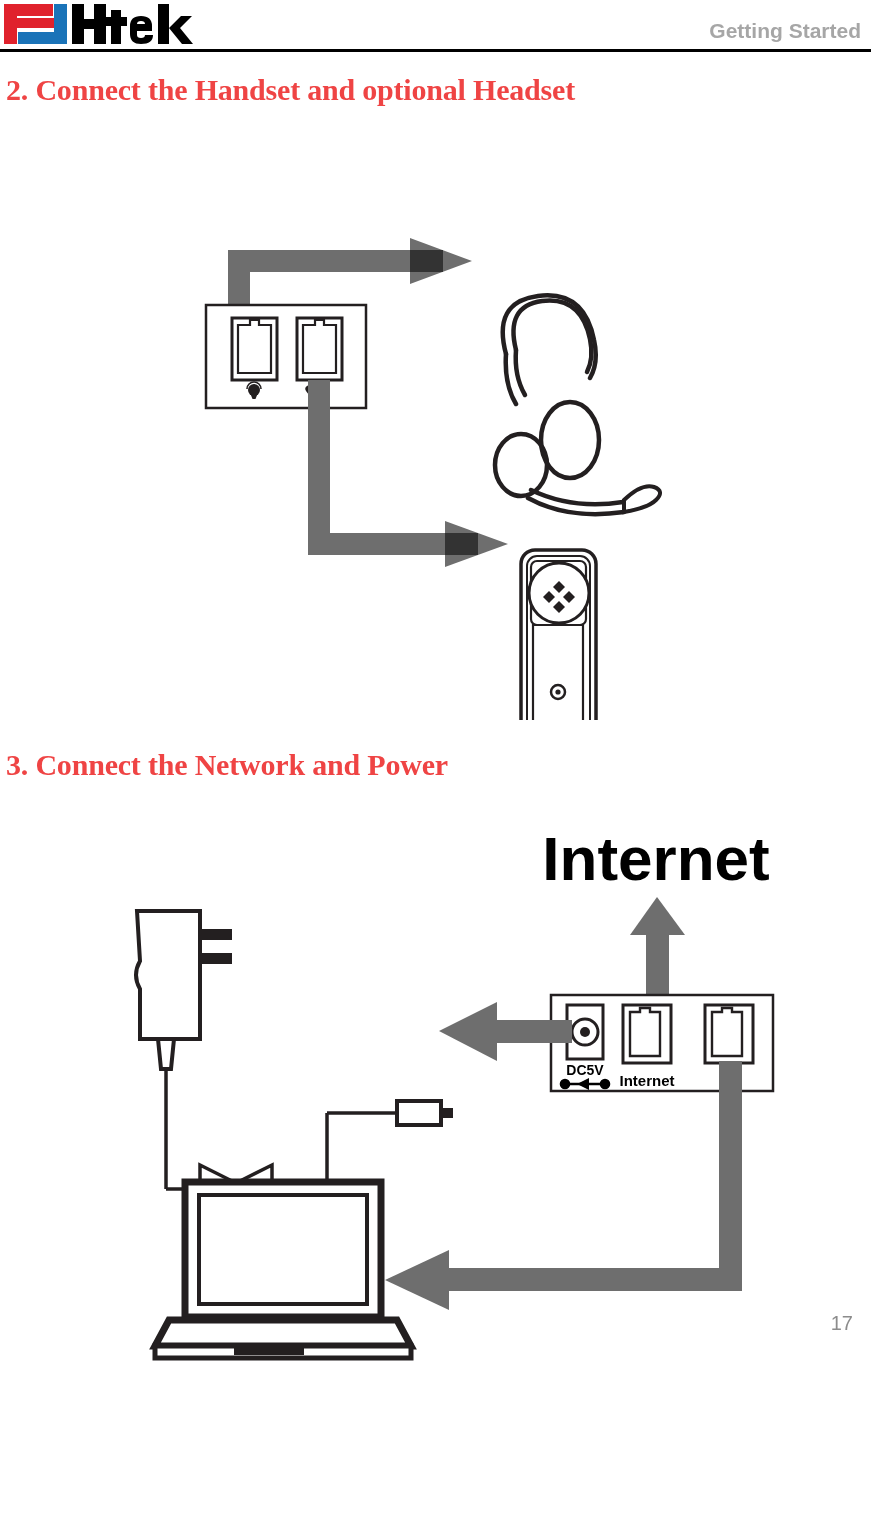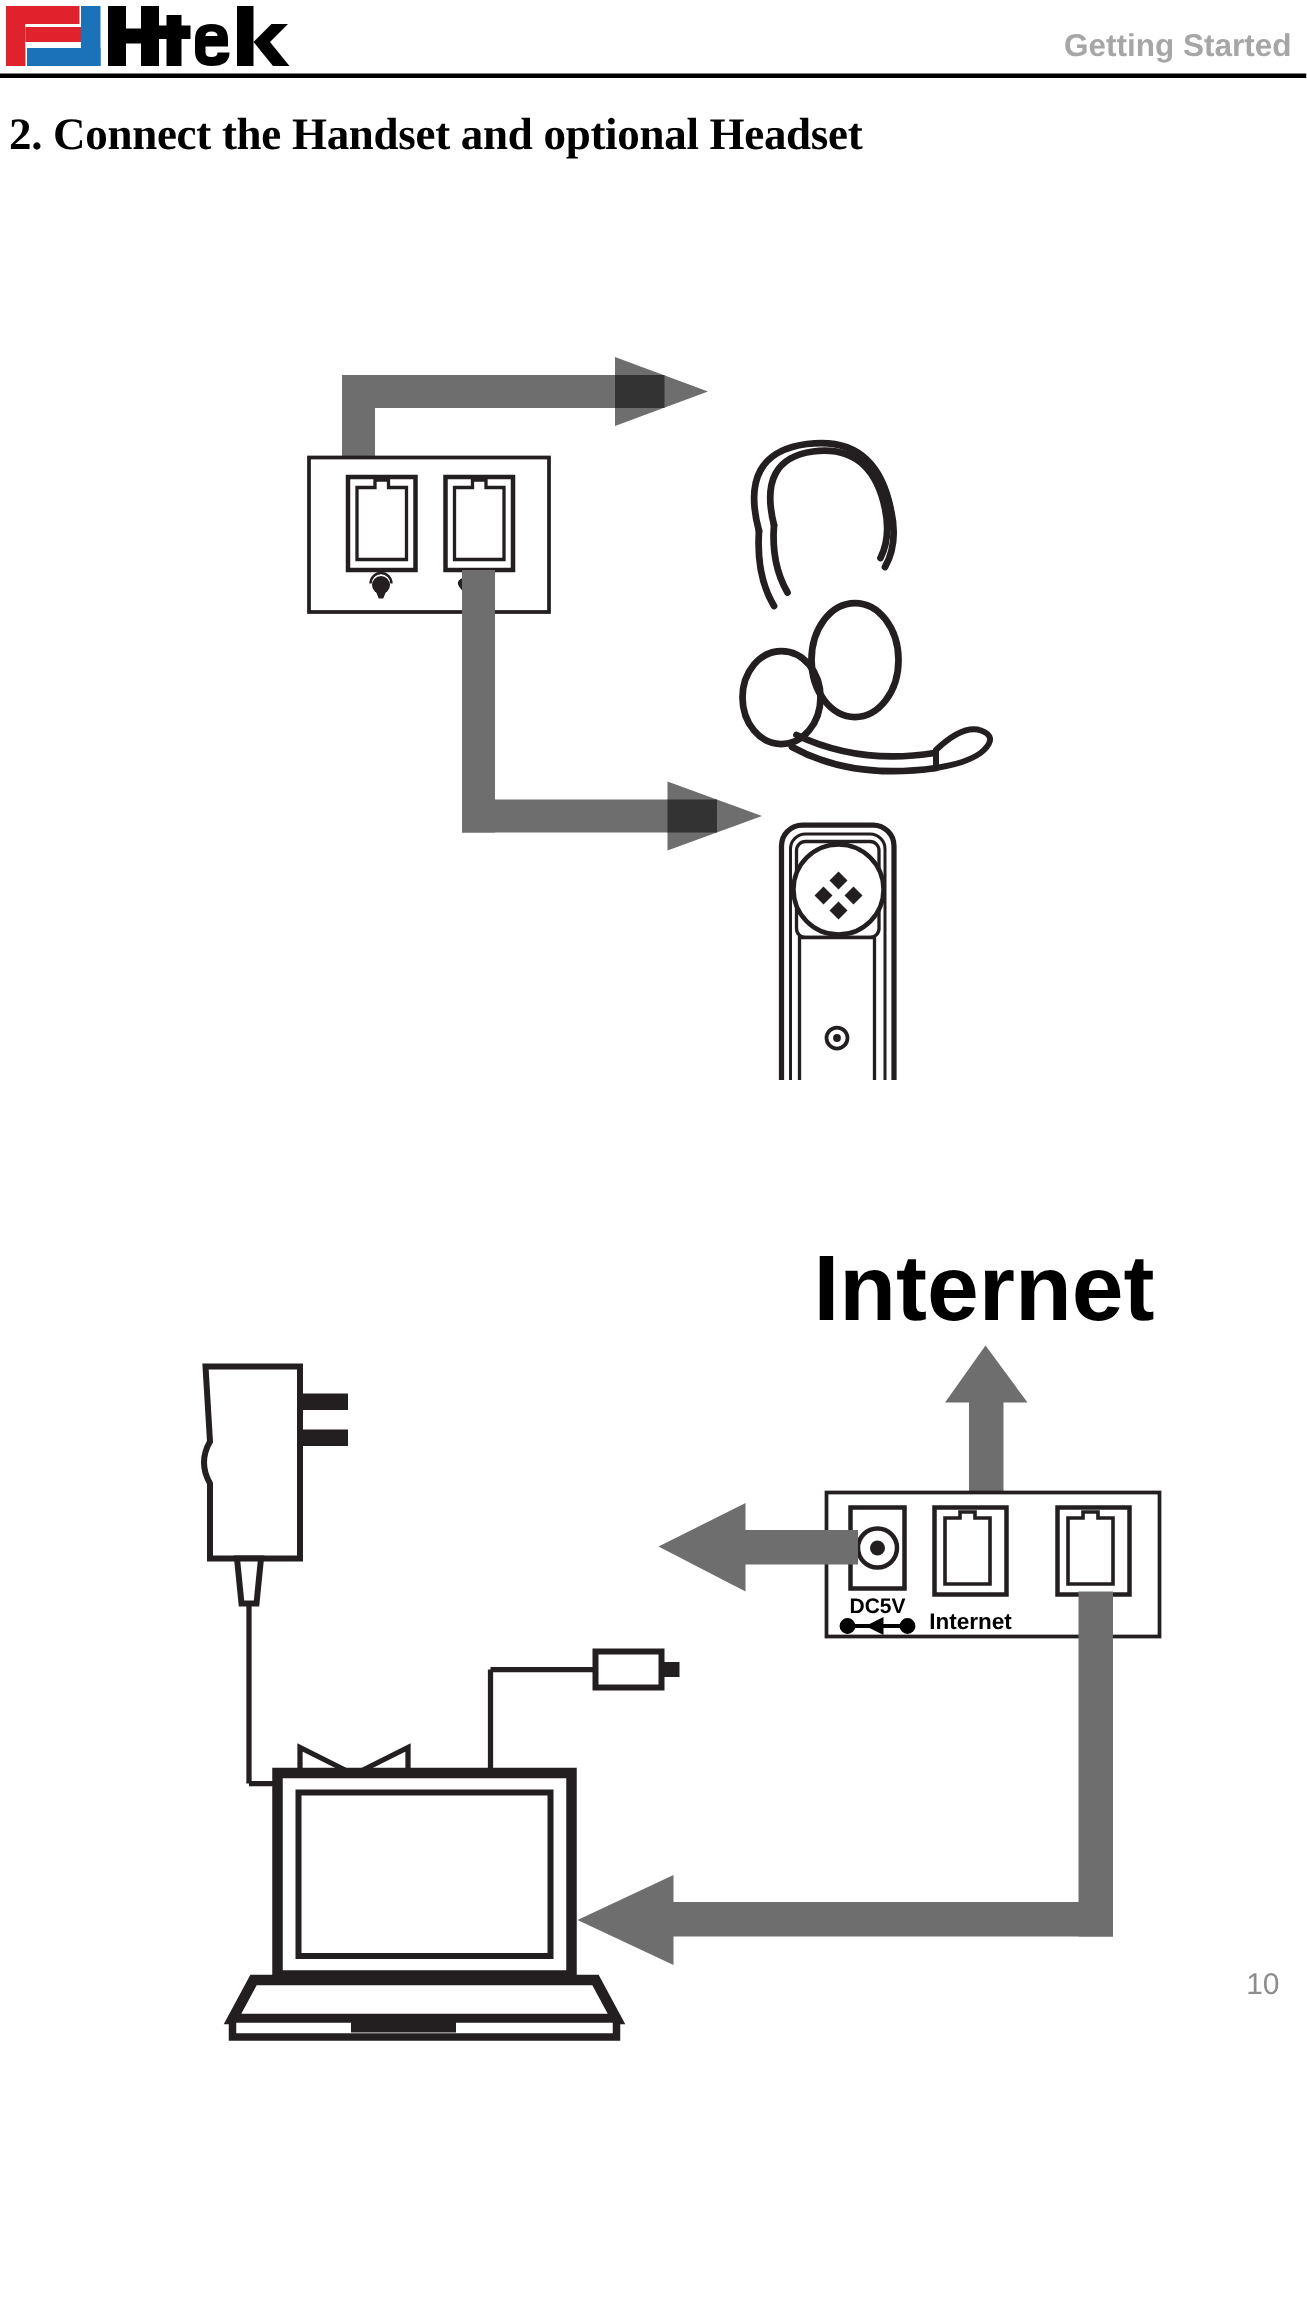--- a/index.html
+++ b/index.html
@@ -57,21 +57,21 @@
     background: #000000;
   }
 
   
   .section-heading {
     position: absolute;
     left: 6px;
     font-family: "Liberation Serif", serif;
     font-weight: bold;
     font-size: 30px;
-    color: #000000;
+    color: #ef4444;
     white-space: nowrap;
     letter-spacing: -0.2px;
   }
   #heading-2 { top: 73px; }
   #heading-3 { top: 748px; }
 
   
   .figure {
     position: absolute;
     left: 0;
@@ -231,20 +231,21 @@
 
         <circle cx="558" cy="542" r="7" fill="#ffffff" stroke="#231f20" stroke-width="2.5"></circle>
         <circle cx="558" cy="542" r="2.6" fill="#231f20"></circle>
 
         <rect x="531" y="608" width="55" height="62" rx="6" ry="6" fill="#ffffff" stroke="#231f20" stroke-width="2.2"></rect>
         <ellipse cx="559" cy="638" rx="5" ry="9" fill="none" stroke="#231f20" stroke-width="3.5"></ellipse>
       </g>
     </svg>
   </div>
 
+  <div class="section-heading" id="heading-3">3. Connect the Network and Power</div>
 
   <div class="figure" id="figure-network-power">
     <svg width="871" height="560" viewBox="0 0 871 560" xmlns="http://www.w3.org/2000/svg">
 
       <text x="637" y="75" text-anchor="middle" font-family="Liberation Sans, sans-serif" font-size="62" font-weight="bold" fill="#000000">Internet</text>
 
       <g>
         <rect x="627" y="125" width="23" height="100" fill="#6e6e6e"></rect>
         <polygon points="611,130 666,130 638,92" fill="#6e6e6e"></polygon>
       </g>
@@ -320,15 +321,15 @@
 
         <path d="M150 515 l228 0 l14 26 l-256 0 z" fill="#ffffff" stroke="#231f20" stroke-width="7"></path>
 
         <path d="M136 541 l256 0 l0 12 l-256 0 z" fill="#ffffff" stroke="#231f20" stroke-width="5"></path>
 
         <rect x="215" y="541" width="70" height="9" fill="#231f20"></rect>
       </g>
     </svg>
   </div>
 
-  <div class="page-number">10</div>
+  <div class="page-number">17</div>
 
 </div>
 
 </body></html>

